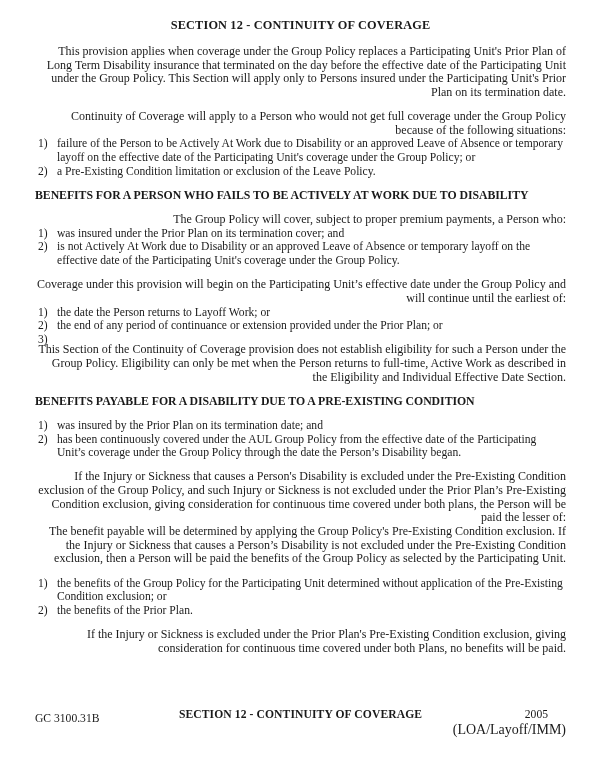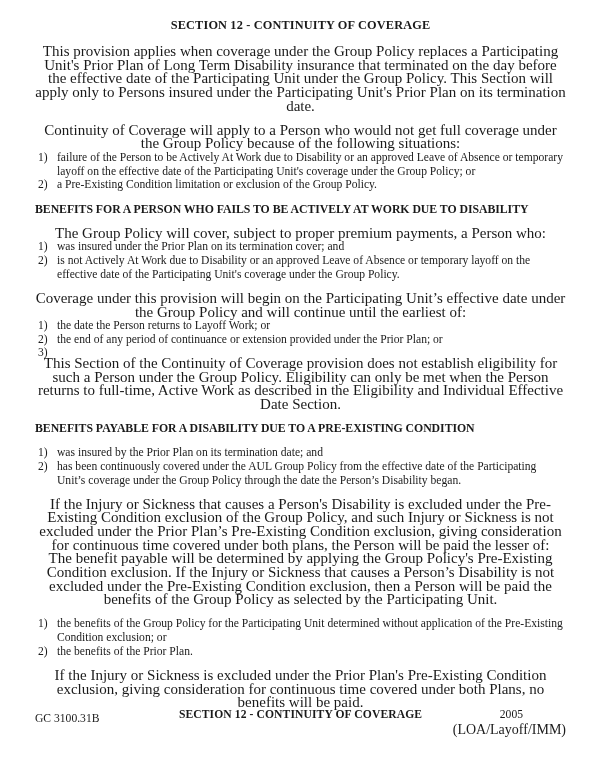--- a/index.html
+++ b/index.html
@@ -25,23 +25,23 @@
   }
   .doc-title {
     text-align: center;
     font-weight: bold;
     font-size: 12.3px;
     letter-spacing: 0.15px;
     margin: 6px 0 13px 0;
     line-height: 14px;
   }
   .para {
-    font-size: 15px;
+    font-size: 12px;
     line-height: 13.65px;
-    text-align: center;
+    text-align: right;
     margin: 0 0 10.5px 0;
     white-space: normal;
   }
   .para.tight { margin-bottom: 0; }
   .section-head {
     font-size: 11.8px;
     line-height: 13.65px;
     margin: 0 0 10.5px 0;
     font-weight: bold;
     letter-spacing: -0.05px;
@@ -84,21 +84,21 @@
   .footer-center {
     position: absolute;
     left: 0; right: 0;
     top: 0;
     text-align: center;
     font-weight: bold;
     letter-spacing: 0.1px;
   }
   .footer-right {
     position: absolute;
-    right: 43px;
+    right: 18px;
     top: 0;
   }
   .footer-right2 {
     position: absolute;
     right: 0;
     top: 15px;
     font-size: 14px;
     line-height: 15px;
   }
 </style>
@@ -107,21 +107,21 @@
 
 <div class="page">
 
   <div class="doc-title">SECTION 12 - CONTINUITY OF COVERAGE</div>
 
   <p class="para">This provision applies when coverage under the Group Policy replaces a Participating Unit's Prior Plan of Long Term Disability insurance that terminated on the day before the effective date of the Participating Unit under the Group Policy. This Section will apply only to Persons insured under the Participating Unit's Prior Plan on its termination date.</p>
 
   <p class="para tight">Continuity of Coverage will apply to a Person who would not get full coverage under the Group Policy because of the following situations:</p>
   <ol class="numlist">
     <li><span class="marker">1)</span><span>failure of the Person to be Actively At Work due to Disability or an approved Leave of Absence or temporary layoff on the effective date of the Participating Unit's coverage under the Group Policy; or</span></li>
-    <li><span class="marker">2)</span><span>a Pre-Existing Condition limitation or exclusion of the Group Policy.</span></li>
+    <li><span class="marker">2)</span><span>a Pre-Existing Condition limitation or exclusion of the Leave Policy.</span></li>
   </ol>
 
   <div class="section-head">BENEFITS FOR A PERSON WHO FAILS TO BE ACTIVELY AT WORK DUE TO DISABILITY</div>
 
   <p class="para tight">The Group Policy will cover, subject to proper premium payments, a Person who:</p>
   <ol class="numlist">
     <li><span class="marker">1)</span><span>was insured under the Prior Plan on its termination cover; and</span></li>
     <li><span class="marker">2)</span><span>is not Actively At Work due to Disability or an approved Leave of Absence or temporary layoff on the effective date of the Participating Unit's coverage under the Group Policy.</span></li>
   </ol>
 

